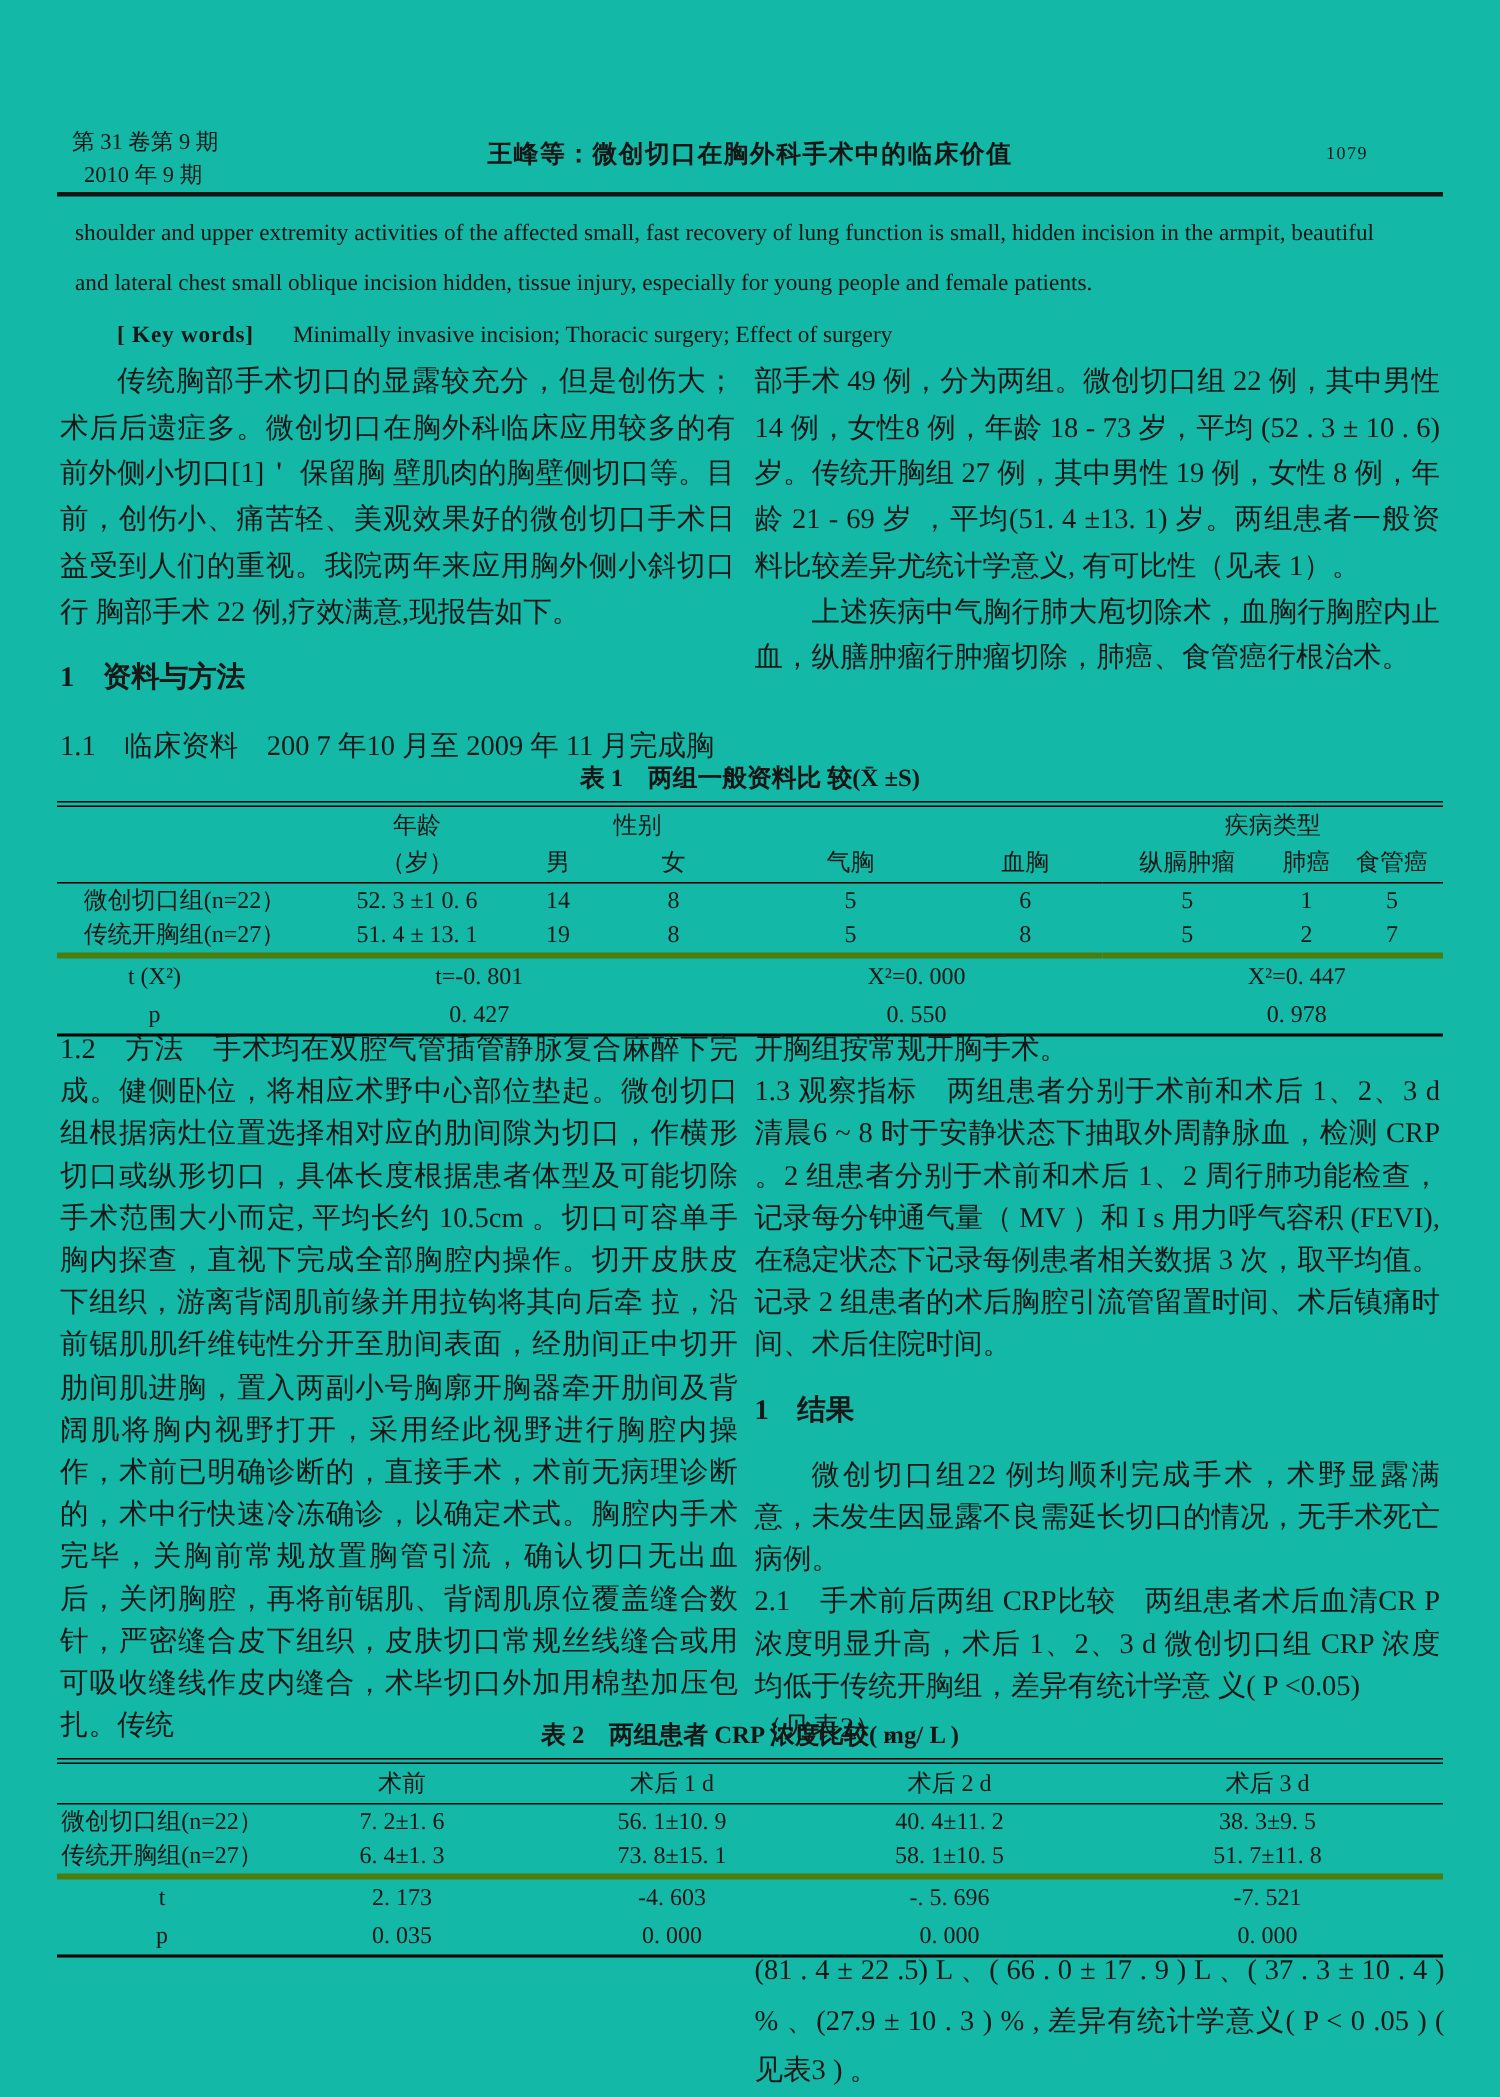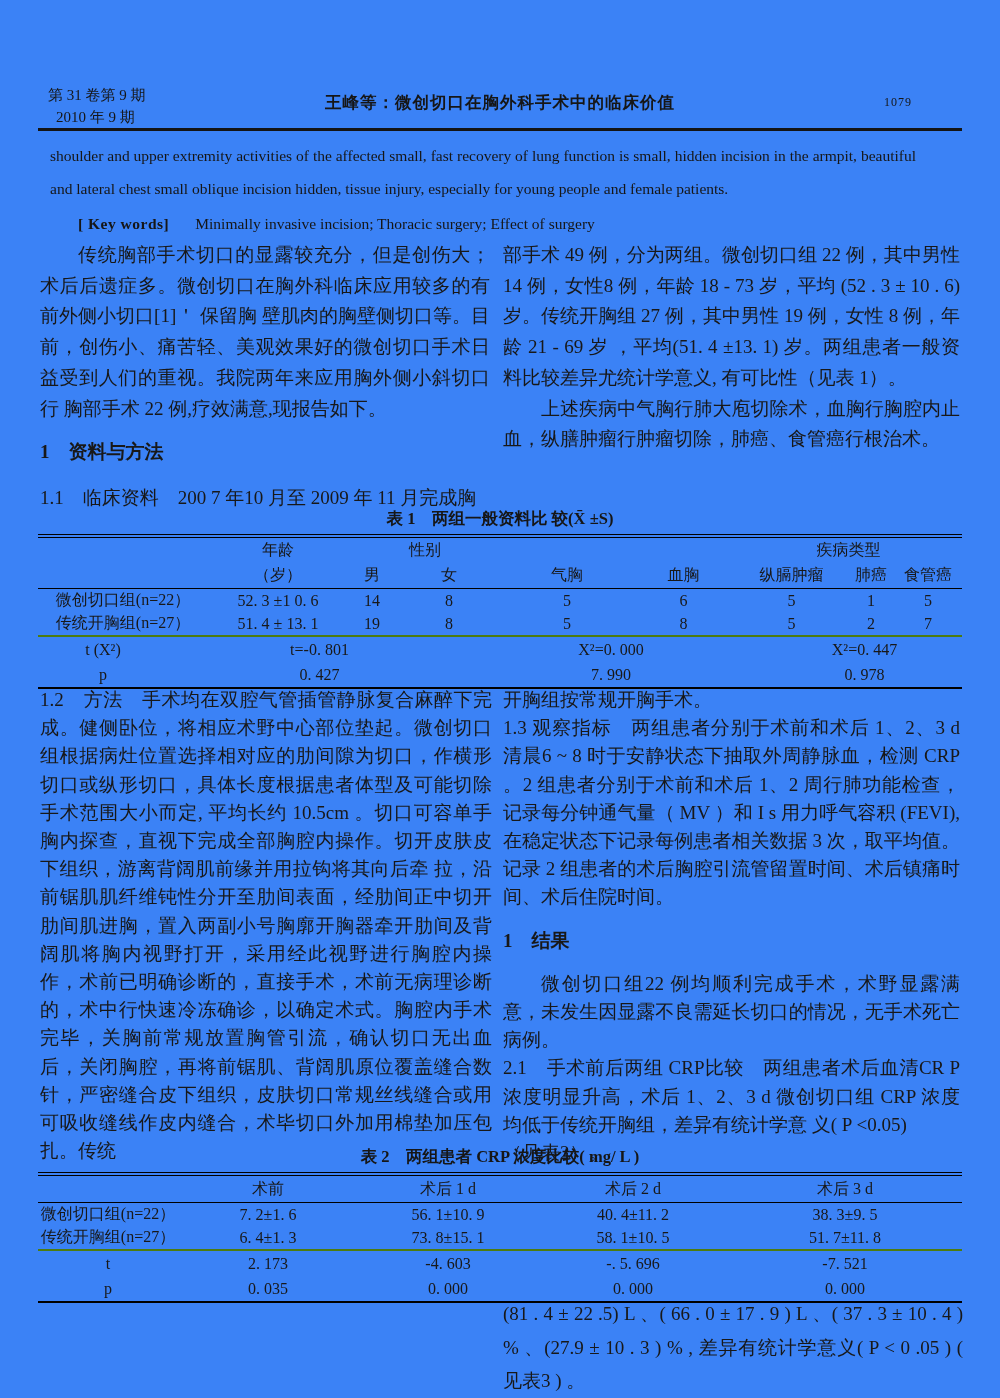--- a/index.html
+++ b/index.html
@@ -1,21 +1,21 @@
 <!DOCTYPE html>
 <html><head>
 <meta charset="utf-8">
 <style>
   html,body{margin:0;padding:0;}
   body{
     width:1000px;height:1398px;background:#e8e8e6;
     font-family:"Liberation Serif","DejaVu Serif",serif;
   }
   .page{
-    position:relative;width:1000px;height:1398px;background:#3b82f6;
+    position:relative;width:1000px;height:1398px;background:#14b8a6;
     color:#161616;overflow:hidden;
   }
   
   .journal-info{position:absolute;left:48px;top:84px;font-size:15px;line-height:22px;}
   .journal-info .l2{padding-left:8px;}
   .header-title{position:absolute;left:0;right:0;top:92px;text-align:center;
     font-weight:bold;font-size:16.5px;letter-spacing:1px;}
   .page-number{position:absolute;left:884px;top:95px;font-size:12px;letter-spacing:1px;}
   .header-rule{position:absolute;left:38px;top:128px;width:924px;height:3px;background:#141414;}
   
@@ -45,21 +45,21 @@
   table.tbl{
     width:924px;border-collapse:separate;border-spacing:0;
     border-top:4px double #000;border-bottom:2.5px solid #000;
     font-size:16px;color:#181818;
   }
   table.tbl td{padding:0;vertical-align:middle;text-align:center;}
   td.lbl{text-align:left;padding-left:2px;}
   tr.hdr1 td{height:24px;}
   tr.hdr2 td{height:26px;border-bottom:1px solid #000;}
   tr.data td{height:23px;}
-  tr.stat1 td{border-top:2px solid #4d7c0f;}
+  tr.stat1 td{border-top:4px solid #4d7c0f;}
   tr.stat td{height:25px;}
   td.sl{text-align:left;}
   .t1 .pl1{padding-left:35px;}
   .t1 .pl2{padding-left:91px;}
   .t1 .pl3{padding-left:32px;}
   .t1 td.statlbl{padding-right:40px;}
   .t2 tr.hdr2 td{height:26px;margin-top:44px;}
   .t2 tr.data td{height:23px;}
 </style>
 </head>
@@ -148,21 +148,21 @@
       </tr>
       <tr class="stat stat1">
         <td class="statlbl">t (X²)</td>
         <td colspan="2" class="sl pl1">t=-0. 801</td>
         <td colspan="3" class="sl pl2">X²=0. 000</td>
         <td colspan="3" class="sl pl3">X²=0. 447</td>
       </tr>
       <tr class="stat">
         <td class="statlbl">p</td>
         <td colspan="2" class="sl pl1">0. 427</td>
-        <td colspan="3" class="sl pl2">7. 990</td>
+        <td colspan="3" class="sl pl2">0. 550</td>
         <td colspan="3" class="sl pl3">0. 978</td>
       </tr>
     </tbody>
       </table>
   </div>
 
   <div class="cjk col-left-b">
     <p>1.2　方法　手术均在双腔气管插管静脉复合麻醉下完成。健侧卧位，将相应术野中心部位垫起。微创切口组根据病灶位置选择相对应的肋间隙为切口，作横形切口或纵形切口，具体长度根据患者体型及可能切除手术范围大小而定, 平均长约 10.5cm 。切口可容单手胸内探查，直视下完成全部胸腔内操作。切开皮肤皮下组织，游离背阔肌前缘并用拉钩将其向后牵 拉，沿前锯肌肌纤维钝性分开至肋间表面，经肋间正中切开肋间肌进胸，置入两副小号胸廓开胸器牵开肋间及背阔肌将胸内视野打开，采用经此视野进行胸腔内操作，术前已明确诊断的，直接手术，术前无病理诊断的，术中行快速冷冻确诊，以确定术式。胸腔内手术完毕，关胸前常规放置胸管引流，确认切口无出血后，关闭胸腔，再将前锯肌、背阔肌原位覆盖缝合数针，严密缝合皮下组织，皮肤切口常规丝线缝合或用可吸收缝线作皮内缝合，术毕切口外加用棉垫加压包扎。传统</p>
   </div>
   <div class="cjk col-right-b">

